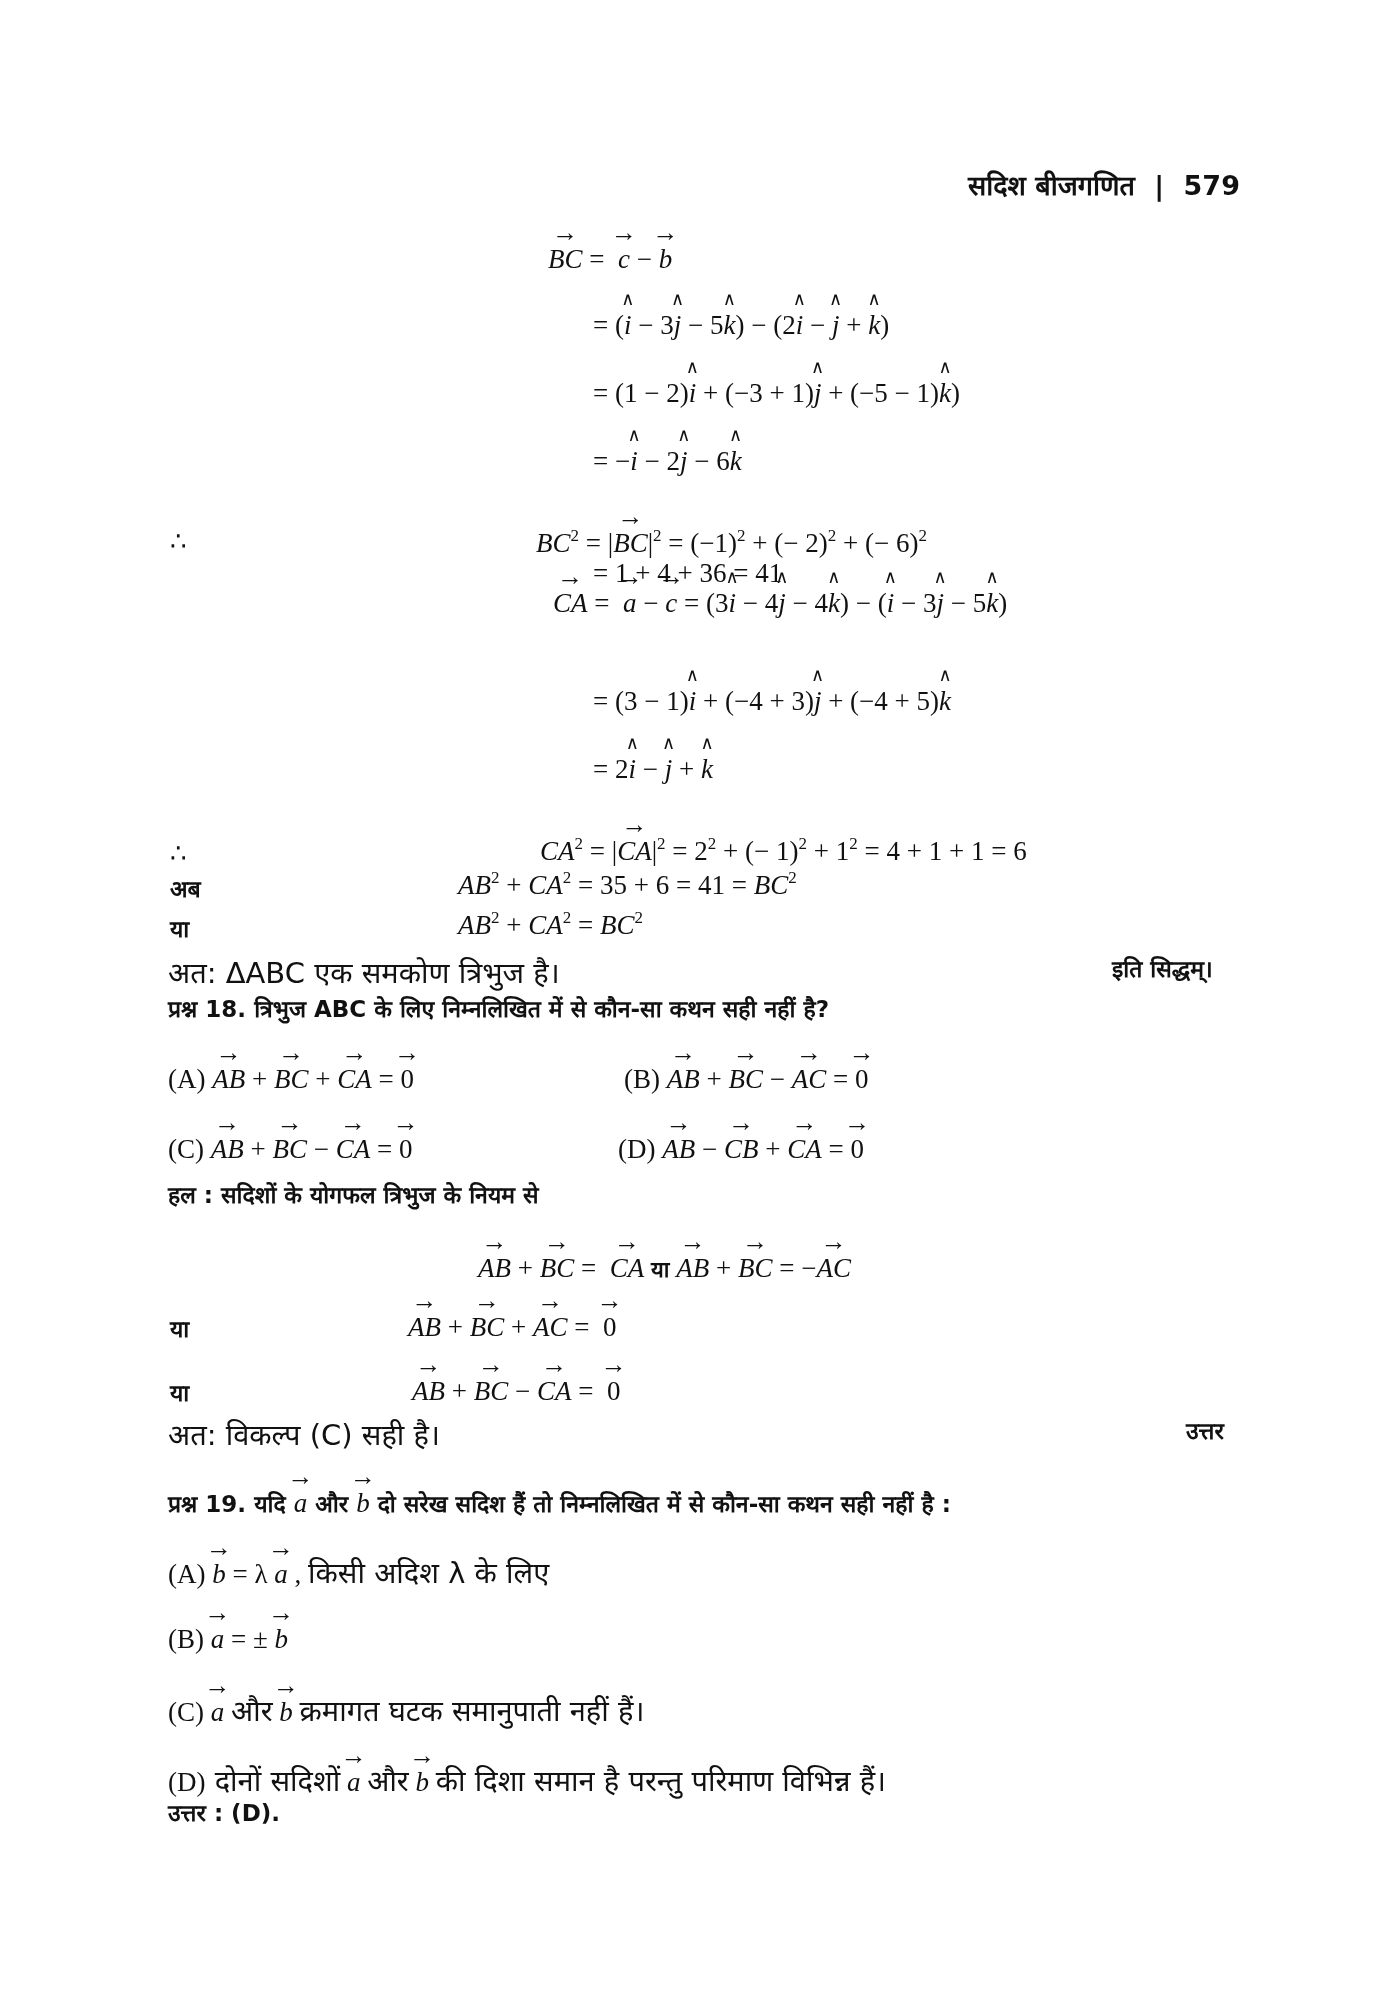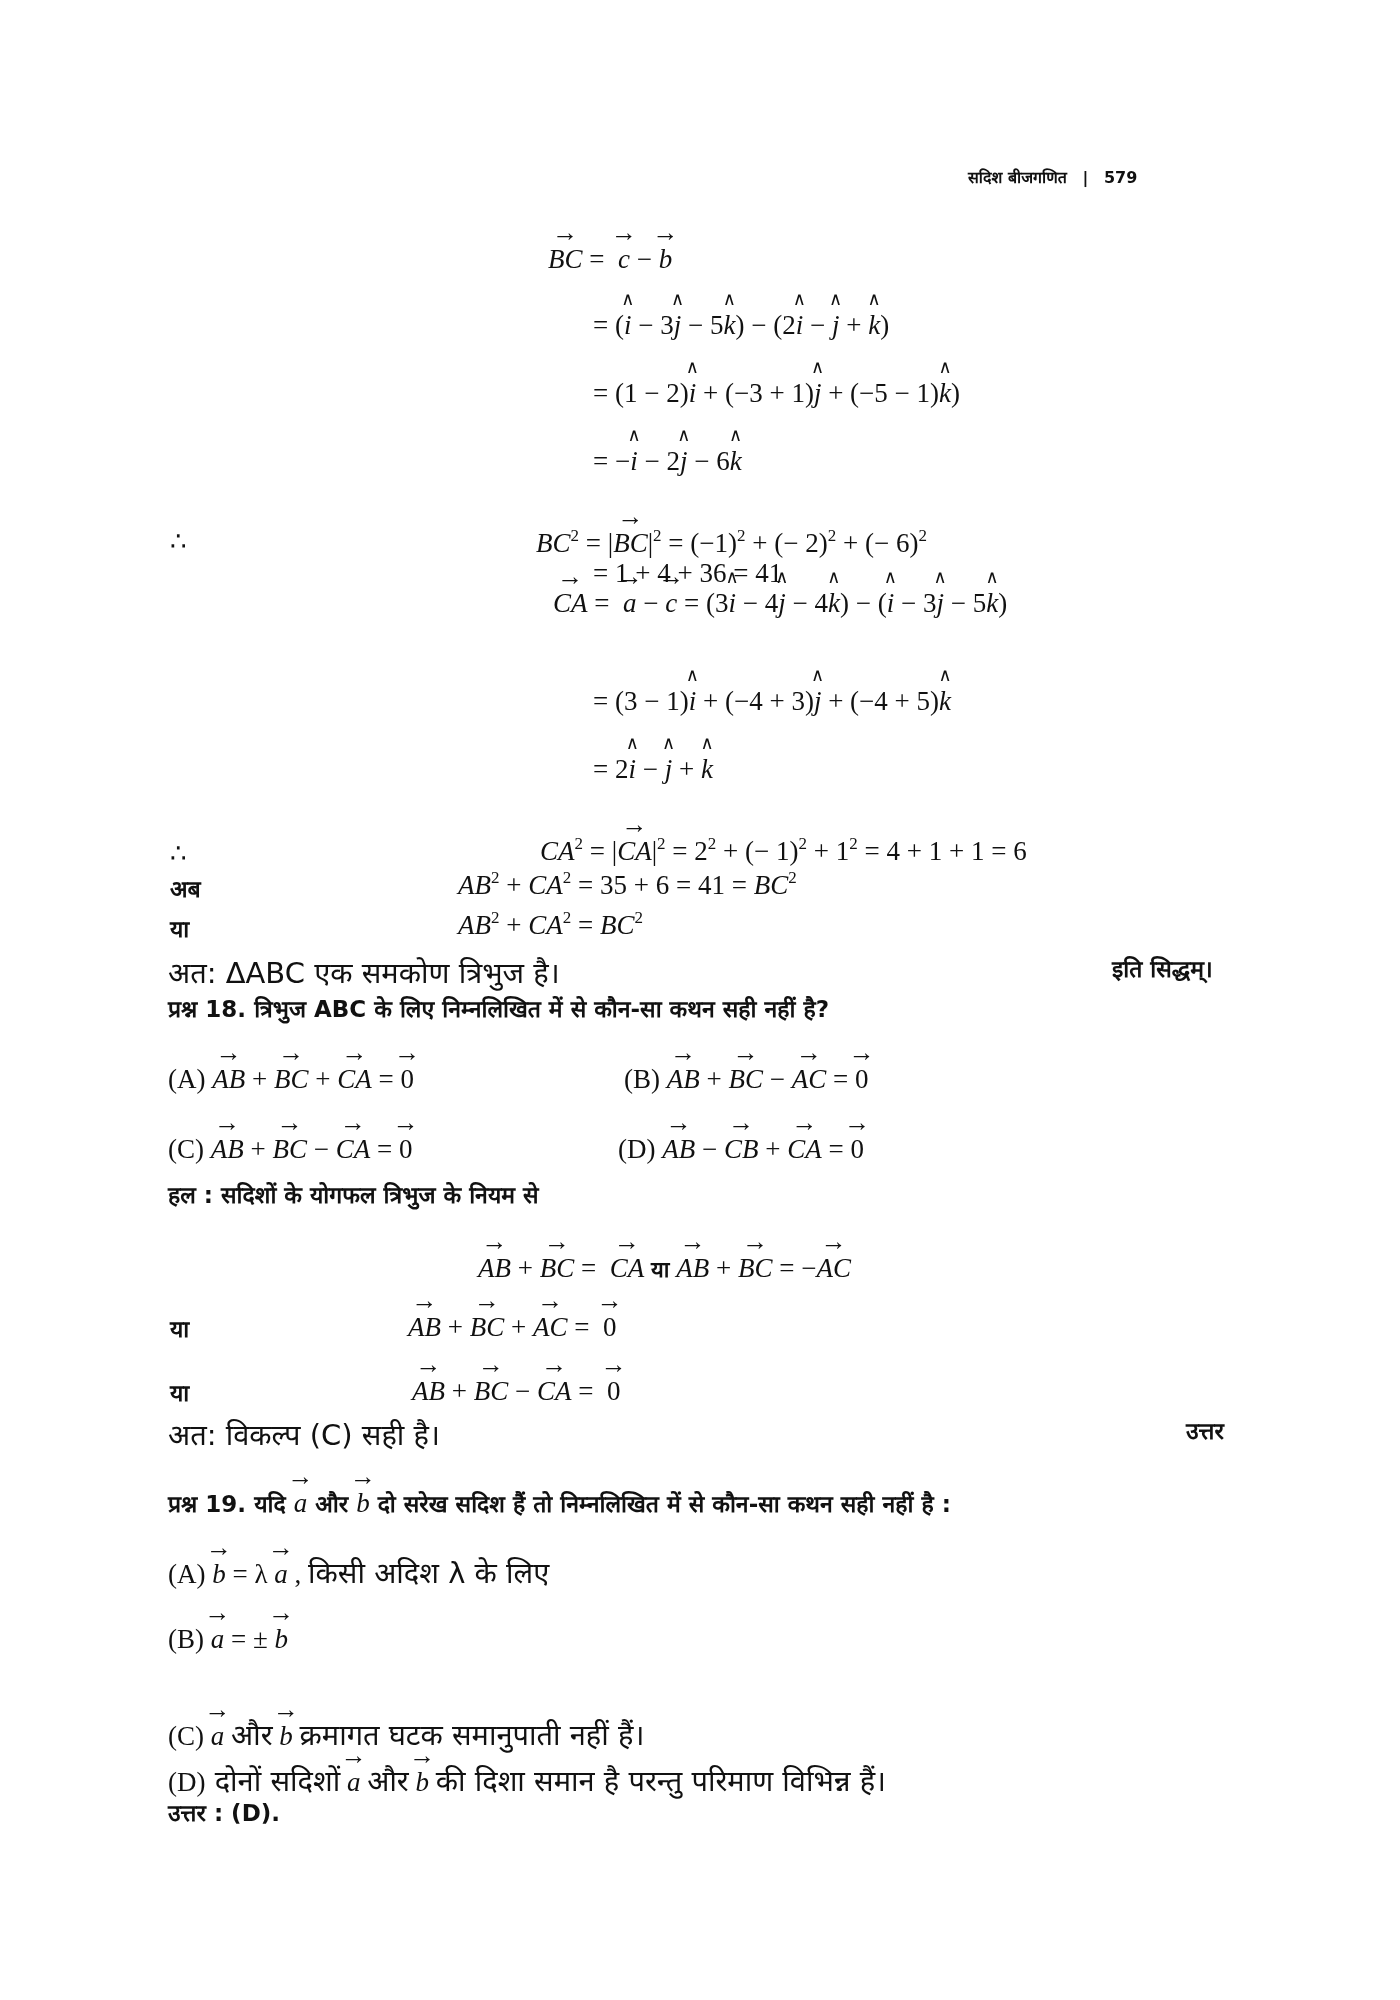--- a/index.html
+++ b/index.html
@@ -1,19 +1,19 @@
 <!DOCTYPE html>
 <html><head>
 <meta charset="utf-8">
 <style>
   html, body { margin: 0; padding: 0; background: #ffffff; }
   body { width: 1400px; height: 2000px; position: relative; overflow: hidden;
          font-family: "Liberation Serif", "DejaVu Serif", serif; color: #111; }
   .abs { position: absolute; white-space: nowrap; }
-  .hdr { font-family: "DejaVu Sans", sans-serif; font-weight: bold; font-size: 16px; }
+  .hdr { font-family: "DejaVu Sans", sans-serif; font-weight: bold; font-size: 27px; }
   .m { font-size: 27px; font-family: "Liberation Serif", serif; }
   .m i, .v { font-style: italic; }
   .hi { font-family: "DejaVu Sans", sans-serif; font-size: 29px; }
   .hib { font-family: "DejaVu Sans", sans-serif; font-size: 23px; font-weight: bold; }
   .opt { font-size: 27px; font-family: "Liberation Serif", serif; }
   .vec { display: inline-block; position: relative; font-style: italic; padding-top: 4px; }
   .vec::before { content: "\2192"; position: absolute; left: 50%; top: -20px; transform: translateX(-50%);
                  font-style: normal; font-size: 26px; line-height: 1; }
   .hat { display: inline-block; position: relative; font-style: italic; }
   .hat::before { content: "\2227"; position: absolute; left: 50%; top: -20px; transform: translateX(-50%);
@@ -135,21 +135,21 @@
   <span>(A)</span>
   <span class="vec">b</span> = λ <span class="vec">a</span> ,
   <span class="hi">किसी अदिश λ के लिए</span>
 </div>
 
 <div class="abs opt" style="left:168px; top:1620px;">
   <span>(B)</span>
   <span class="vec">a</span> = ± <span class="vec">b</span>
 </div>
 
-<div class="abs opt" style="left:168px; top:1690px;margin-top:24px;">
+<div class="abs opt" style="left:168px; top:1690px;">
   <span>(C)</span>
   <span class="vec">a</span> <span class="hi">और</span> <span class="vec">b</span>
   <span class="hi">क्रमागत घटक समानुपाती नहीं हैं।</span>
 </div>
 
 <div class="abs opt" style="left:168px; top:1760px;">
   <span>(D)</span><span class="hi"> दोनों सदिशों</span>
   <span class="vec">a</span> <span class="hi">और</span> <span class="vec">b</span>
   <span class="hi">की दिशा समान है परन्तु परिमाण विभिन्न हैं।</span>
 </div>

